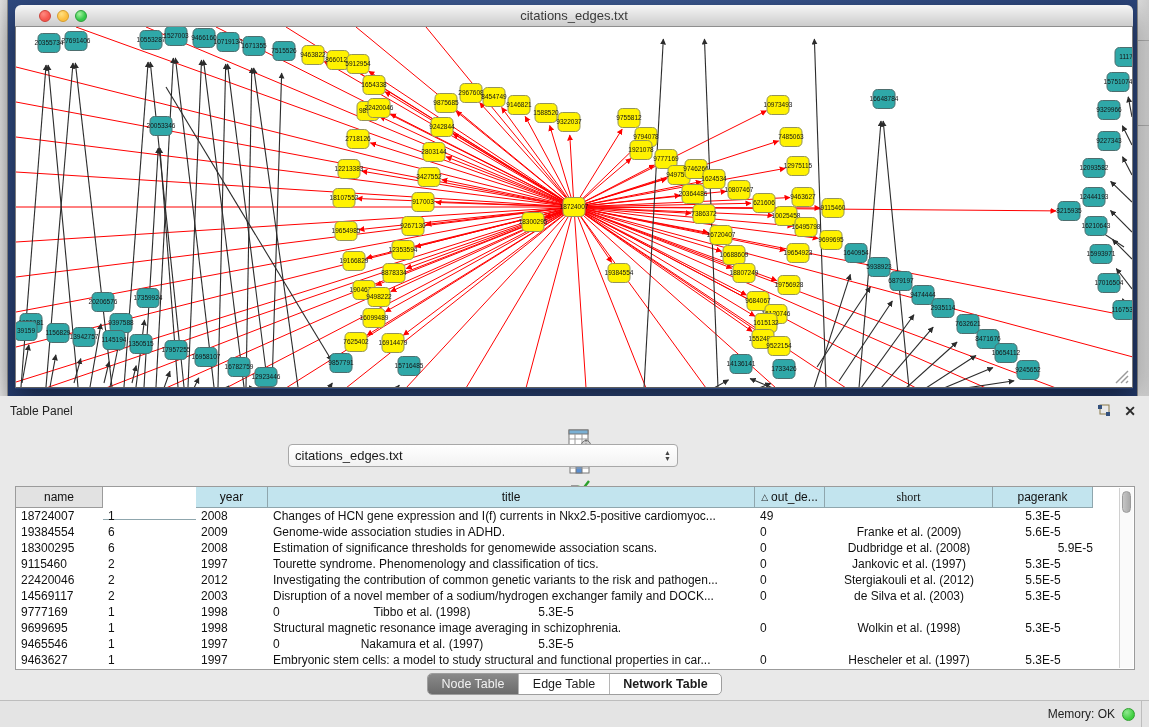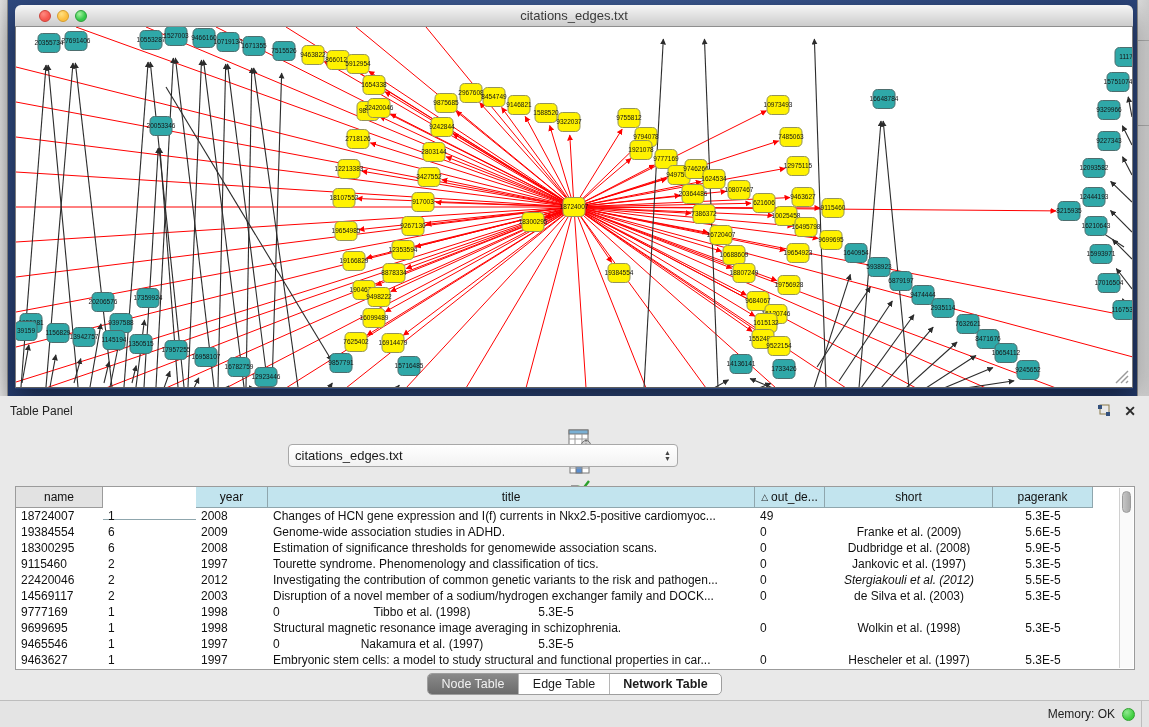--- a/index.html
+++ b/index.html
@@ -815,21 +815,21 @@
           <div class="th" style="width: 72px;">
             <span>year</span>
           </div>
           <div class="th" style="width: 487px;">
             <span>title</span>
           </div>
           <div class="th" style="width: 70px;">
             <span class="sort-tri">△</span>
             <span>out_de...</span>
           </div>
-          <div class="th" style="width: 168px;">
+          <div class="th" style="width: 168px; font-family: Liberation Serif, serif;">
             <span>short</span>
           </div>
           <div class="th" style="width: 100px;">
             <span>pagerank</span>
           </div>
         </div>
       <div id="tbody">
           <div class="trow">
             <div class="td" style="width: 87px;">18724007</div>
             <div class="td" style="width: 93px;">1</div>
@@ -848,38 +848,38 @@
             <div class="td center" style="width: 168px;">Franke et al. (2009)</div>
             <div class="td center" style="width: 100px;">5.6E-5</div>
           </div>
           <div class="trow">
             <div class="td" style="width: 87px;">18300295</div>
             <div class="td" style="width: 93px;">6</div>
             <div class="td" style="width: 72px;">2008</div>
             <div class="td" style="width: 487px;">Estimation of significance thresholds for genomewide association scans.</div>
             <div class="td" style="width: 70px;">0</div>
             <div class="td center" style="width: 168px;">Dudbridge et al. (2008)</div>
-            <div class="td center" style="width: 100px;">5.9E-5</div>
+            <div class="td center" style="width: 100px; text-align: right;">5.9E-5</div>
           </div>
           <div class="trow">
             <div class="td" style="width: 87px;">9115460</div>
             <div class="td" style="width: 93px;">2</div>
             <div class="td" style="width: 72px;">1997</div>
             <div class="td" style="width: 487px;">Tourette syndrome. Phenomenology and classification of tics.</div>
             <div class="td" style="width: 70px;">0</div>
             <div class="td center" style="width: 168px;">Jankovic et al. (1997)</div>
             <div class="td center" style="width: 100px;">5.3E-5</div>
           </div>
           <div class="trow">
             <div class="td" style="width: 87px;">22420046</div>
             <div class="td" style="width: 93px;">2</div>
             <div class="td" style="width: 72px;">2012</div>
             <div class="td" style="width: 487px;">Investigating the contribution of common genetic variants to the risk and pathogen...</div>
             <div class="td" style="width: 70px;">0</div>
-            <div class="td center" style="width: 168px; font-style: italic;">Stergiakouli et al. (2012)</div>
+            <div class="td center" style="width: 168px;">Stergiakouli et al. (2012)</div>
             <div class="td center" style="width: 100px;">5.5E-5</div>
           </div>
           <div class="trow">
             <div class="td" style="width: 87px;">14569117</div>
             <div class="td" style="width: 93px;">2</div>
             <div class="td" style="width: 72px;">2003</div>
             <div class="td" style="width: 487px;">Disruption of a novel member of a sodium/hydrogen exchanger family and DOCK...</div>
             <div class="td" style="width: 70px;">0</div>
             <div class="td center" style="width: 168px;">de Silva et al. (2003)</div>
             <div class="td center" style="width: 100px;">5.3E-5</div>

